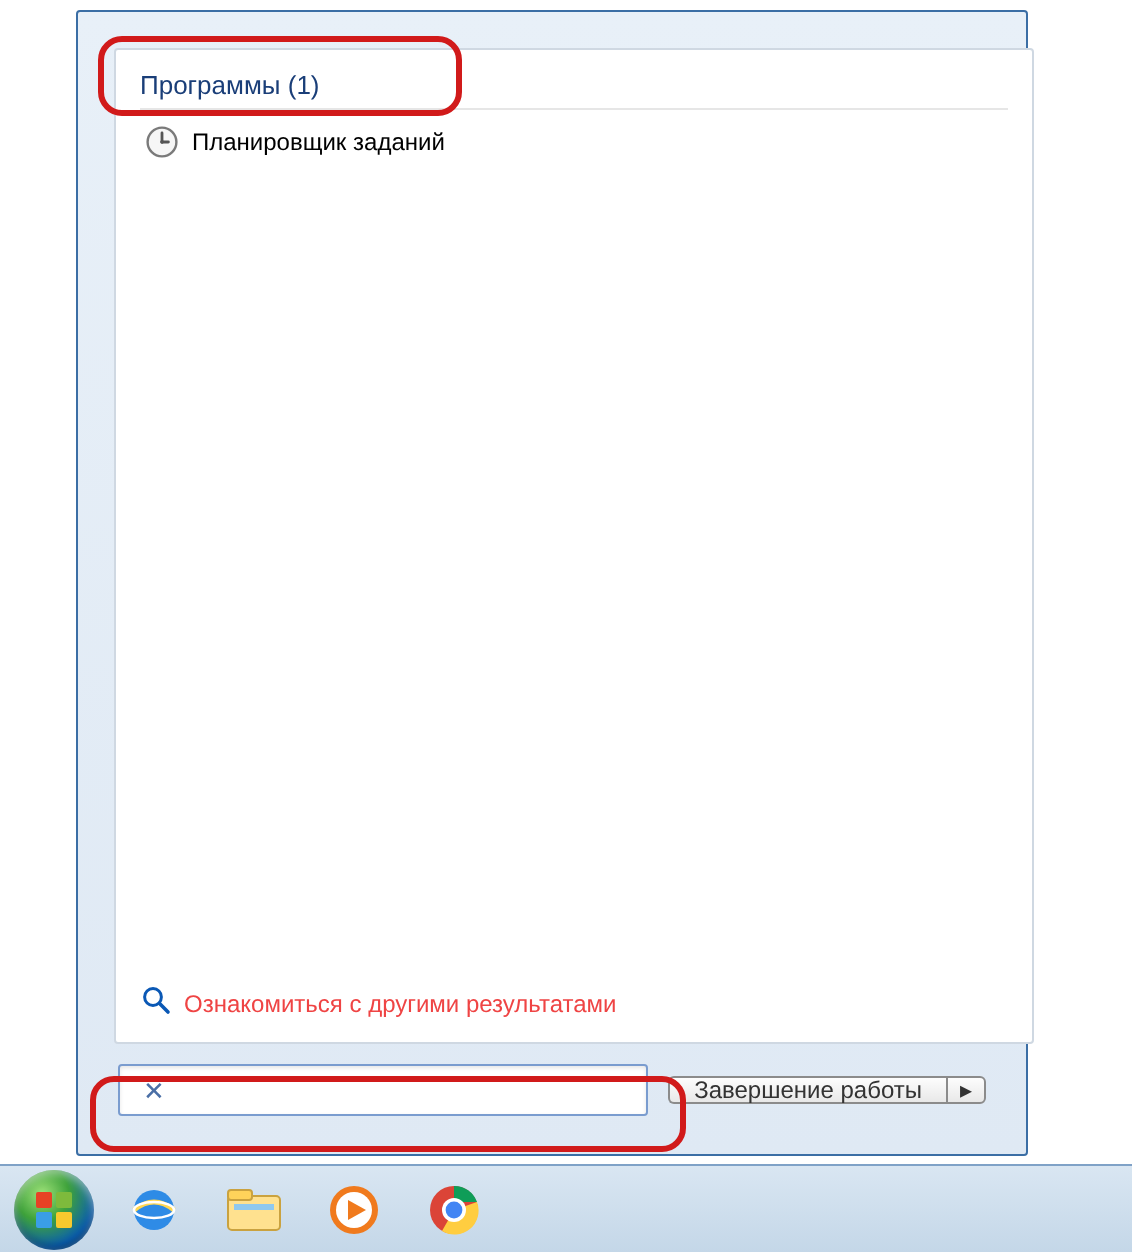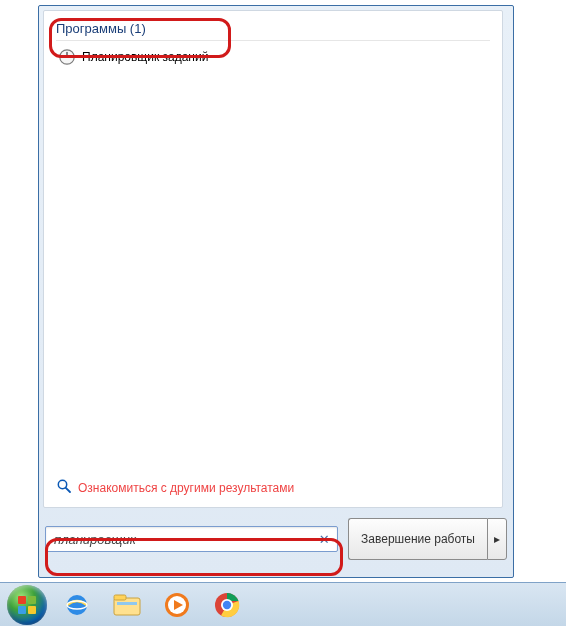--- a/index.html
+++ b/index.html
@@ -12,21 +12,21 @@
     position: relative;
     overflow: hidden;
   }
   .frame {
     position: absolute;
     top: 5px; left: 38px;
     width: 476px; height: 573px;
     border: 1px solid #3b6ea5;
     border-radius: 2px;
     background: linear-gradient(#e8f0f8, #dfe9f4);
-    padding: 4px;
+    padding: 18px;
   }
   .panel {
     background: #ffffff;
     width: 460px;
     height: 498px;
     border: 1px solid #cfd8e2;
     border-radius: 2px;
     padding: 10px 12px 8px 12px;
     position: relative;
   }
@@ -84,21 +84,21 @@
   }
   .clear-x {
     width: 18px; height: 18px;
     display: flex; align-items: center; justify-content: center;
     color: #4b6fa6;
     cursor: pointer;
     font-size: 13px;
   }
   .shutdown {
     display: flex;
-    height: 42px;
+    height: 14px;
   }
   .shutdown-btn {
     background: linear-gradient(#fdfdfd, #e8e8e8);
     border: 1px solid #8b8b8b;
     border-right: none;
     border-radius: 3px 0 0 3px;
     padding: 0 12px;
     font-size: 12px;
     color: #333;
     cursor: pointer;
@@ -179,21 +179,20 @@
           <circle cx="6.5" cy="6.5" r="4.2" fill="none" stroke="#0a58b5" stroke-width="1.5"></circle>
           <line x1="9.8" y1="9.8" x2="14" y2="14" stroke="#0a58b5" stroke-width="1.8" stroke-linecap="round"></line>
         </svg>
       </span>
       <span>Ознакомиться с другими результатами</span>
     </div>
   </div>
 
   <div class="bottom-row">
     <div class="search-wrap">
-      <input type="text" value="планировщик" style="">
       <span class="clear-x">✕</span>
     </div>
     <div class="shutdown">
       <div class="shutdown-btn">
         <span>Завершение работы</span>
       </div>
       <div class="shutdown-arrow">
         <span>▸</span>
       </div>
     </div>

